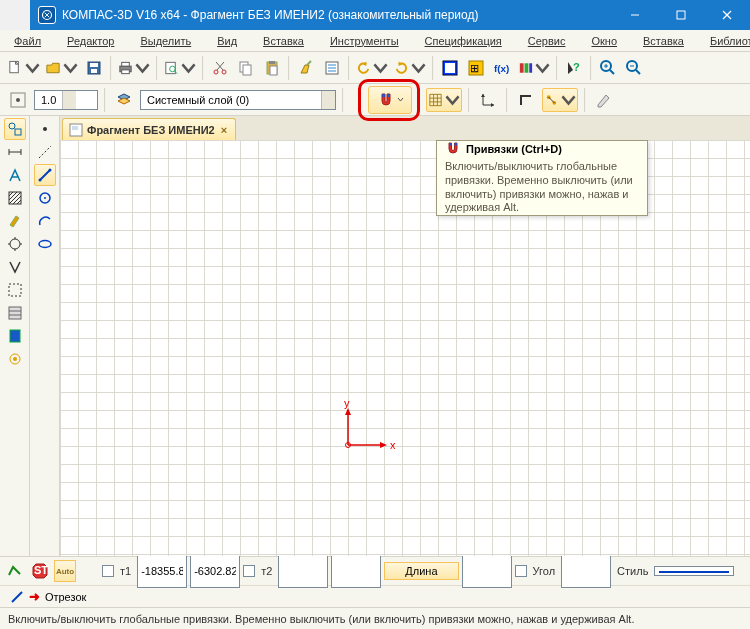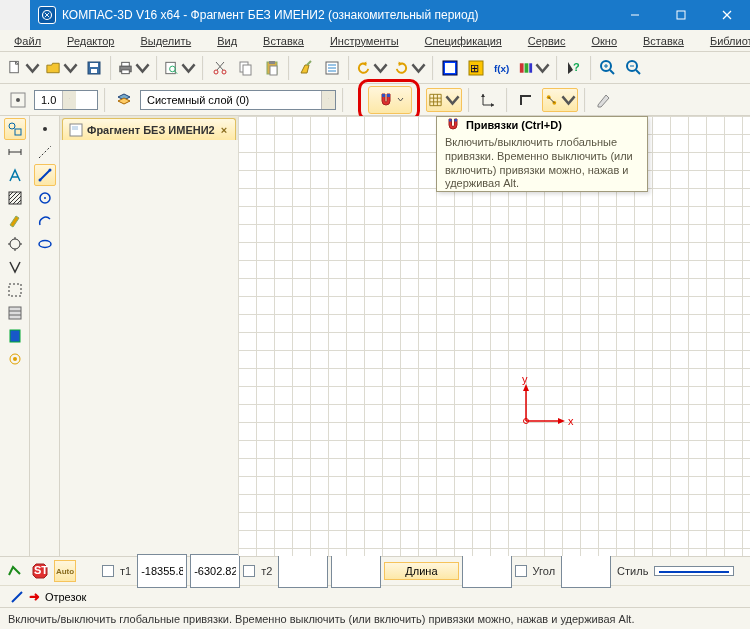--- a/index.html
+++ b/index.html
@@ -29,21 +29,21 @@
 
   .highlighted-btn { position: relative; width: 44px; height: 28px; border: 1px solid #f6c35b; background: linear-gradient(#fff6dc,#fde8a8); border-radius: 3px; display: inline-flex; align-items: center; justify-content: center; gap: 2px; }
   .red-ring { position: absolute; border: 3px solid #e00000; border-radius: 10px; left: -10px; top: -7px; width: 62px; height: 42px; pointer-events: none; }
 
   .workspace { flex: 1; display: flex; overflow: hidden; background: #f6f5ee; }
   .vtoolbar { width: 30px; background: #f6f5ee; border-right: 1px solid #d6d3c8; display: flex; flex-direction: column; align-items: center; padding: 2px 0; gap: 1px; }
   .vtoolbar .vbtn { width: 22px; height: 22px; display: flex; align-items: center; justify-content: center; border: 1px solid transparent; border-radius: 2px; }
   .vtoolbar .vbtn.active { border: 1px solid #f6c35b; background: linear-gradient(#fff6dc,#fde8a8); }
   .vtoolbar .vbtn svg { width: 16px; height: 16px; }
 
-  .main-area { flex: 1; display: flex; flex-direction: row; }
+  .main-area { flex: 1; display: flex; flex-direction: column; }
   .doc-tabs { height: 24px; background: #eae7d8; display: flex; align-items: flex-end; padding: 0 2px; }
   .doc-tab { height: 22px; background: linear-gradient(#fff8e0,#ffe9a6); border: 1px solid #e0c060; border-bottom: none; border-radius: 3px 3px 0 0; display: flex; align-items: center; padding: 0 6px; gap: 4px; font-weight: bold; color: #333; }
   .doc-tab .doc-x { color: #8a6d1e; padding: 0 2px; }
 
   .canvas-wrap { position: relative; flex: 1; overflow: hidden; }
   .canvas {
     position: absolute; inset: 0;
     background-color: #fff;
     background-image:
       linear-gradient(#dcdad0 1px, transparent 1px),

